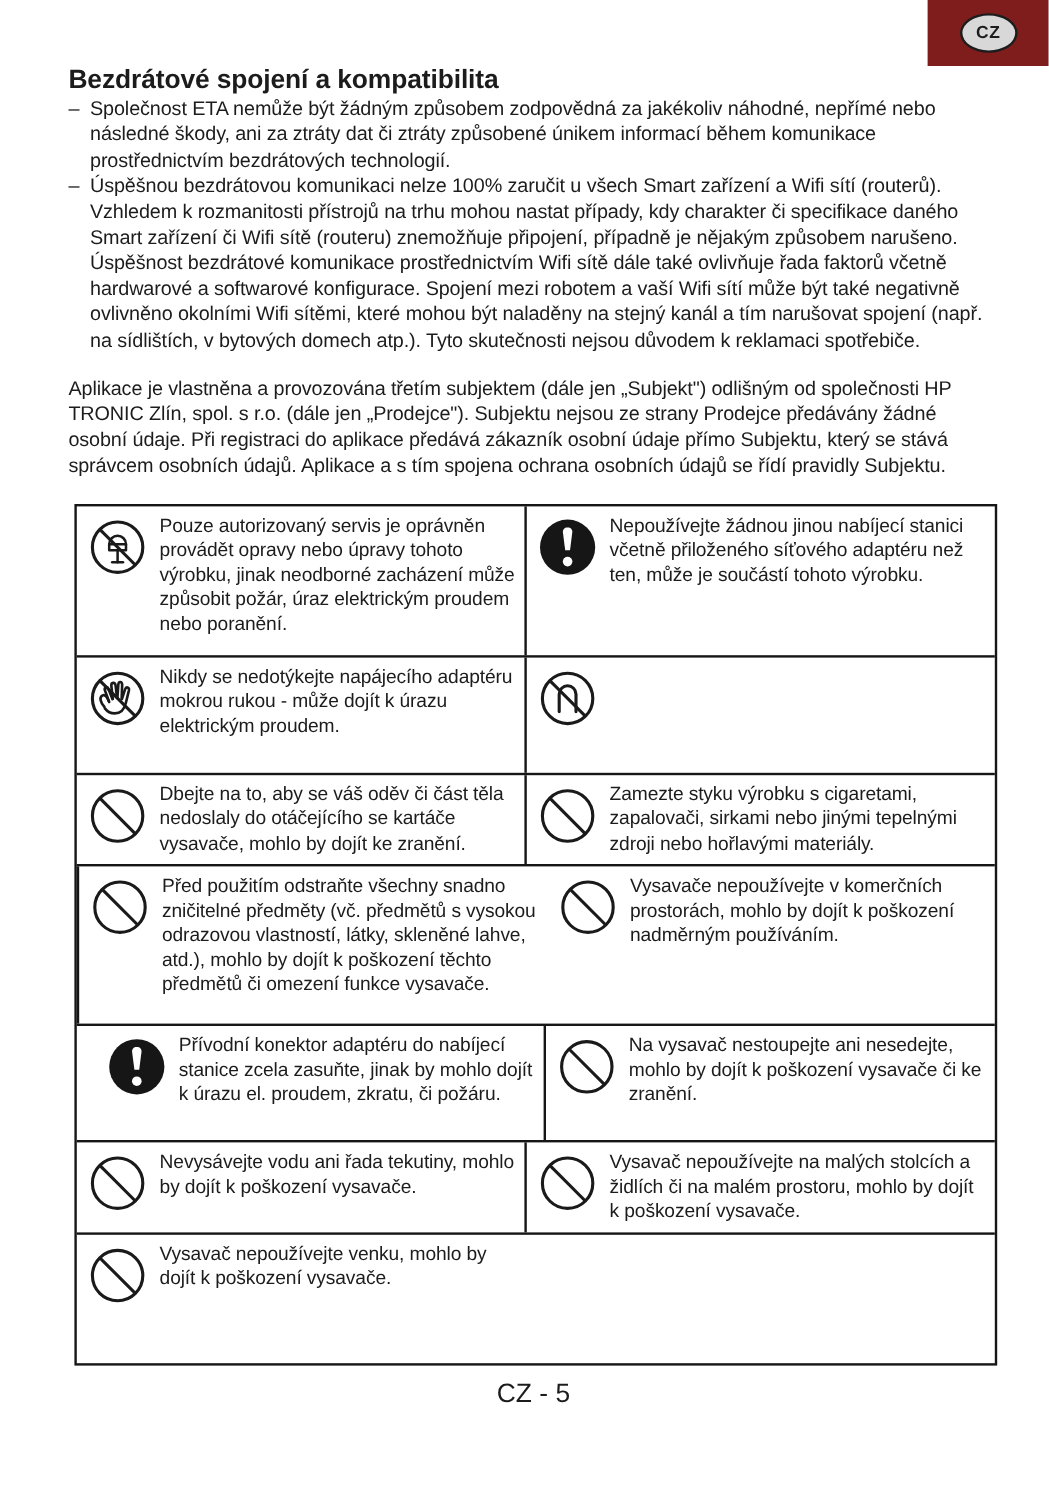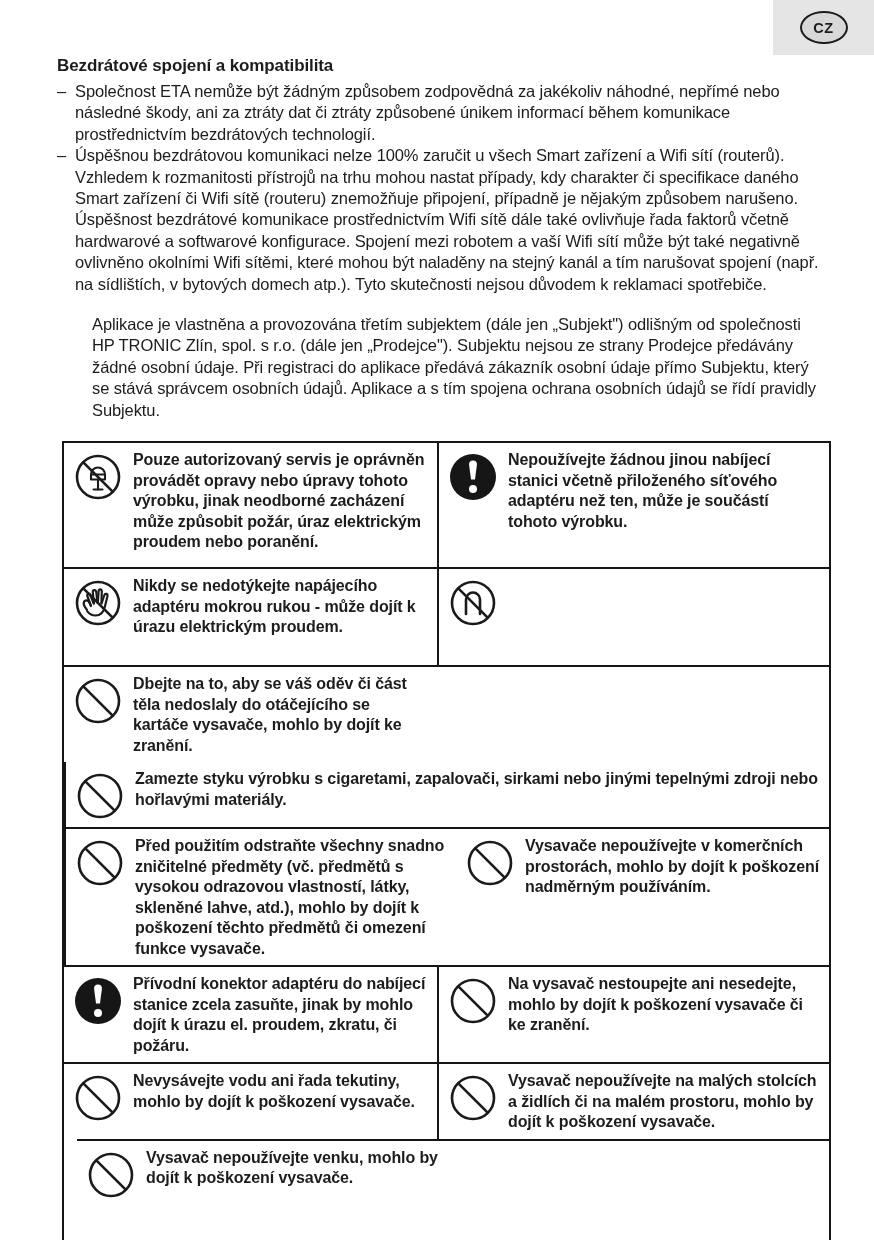--- a/index.html
+++ b/index.html
@@ -7,83 +7,83 @@
     position:relative;
     width:874px;height:1240px;
     background:#ffffff;
     font-family:"Liberation Sans","DejaVu Sans",sans-serif;
     color:#1c1c1c;
     overflow:hidden;
   }
   
   .lang-tab{
     position:absolute;top:0;left:773px;width:101px;height:55px;
-    background:#e5e5e5;
+    background:#7f1d1d;
     display:flex;align-items:center;justify-content:center;
   }
   .lang-badge{
     width:44px;height:29px;
     border:2px solid #1c1c1c;border-radius:50%;
     display:flex;align-items:center;justify-content:center;
     font-weight:bold;font-size:14.5px;letter-spacing:.5px;
     background:#d8d8d8;
   }
   .content{padding:55px 47px 0 57px;}
   h1.heading{
     margin:0 0 4px 0;
     font-size:17px;line-height:22px;font-weight:bold;
   }
   .body-text{font-size:16.5px;line-height:21.4px;letter-spacing:-0.1px;}
   .bullet{display:flex;}
   .bullet .dash{flex:0 0 18px;}
   .bullet .b-text{flex:1;}
-  .intro-paragraph{margin-top:19px;margin-left:35px;}
+  .intro-paragraph{margin-top:19px;}
   
   .warn-table{
     width:765px;
     margin:20px 0 0 5px;
     border:2px solid #161616;
   }
-  .t-row{display:flex;border-top:2px solid #161616;font-weight:bold;}
+  .t-row{display:flex;border-top:2px solid #161616;}
   .t-row:first-child{border-top:none;}
   .t-cell{
     display:flex;align-items:flex-start;
     padding:7px 8px 6px 7px;
     box-sizing:border-box;
   }
   .t-cell.left{width:373px;}
   .t-cell.right{flex:1;border-left:2px solid #161616;}
   .t-row:nth-child(1){min-height:124px;}
   .t-row:nth-child(2){min-height:96px;}
-  .t-row:nth-child(3){min-height:72px;flex-direction:column;}
+  .t-row:nth-child(3){min-height:72px;}
   .t-row:nth-child(4){min-height:131px;}
-  .t-row:nth-child(5){min-height:95px;}
+  .t-row:nth-child(5){min-height:95px;padding-left:16px;}
   .t-row:nth-child(6){min-height:73px;}
-  .t-row:nth-child(7){min-height:107px;margin-left:13px;}
+  .t-row:nth-child(7){min-height:107px;}
   .cell-icon{flex:0 0 50px;height:50px;margin:2px 10px 0 2px;}
   .cell-icon svg{width:50px;height:50px;display:block;}
   .cell-text{margin:0;font-size:16px;line-height:20.5px;letter-spacing:-0.1px;}
   .footer{
     margin-top:10px;
     width:765px;margin-left:5px;
     text-align:center;
     font-size:22px;
   }
 </style>
 </head>
 <body>
 
 <div class="page">
 
   <div class="lang-tab">
     <div class="lang-badge">CZ</div>
   </div>
 
   <div class="content">
-    <h1 class="heading body-text" style="font-size:17px;font-weight:bold;">Bezdrátové spojení a kompatibilita</h1>
+    <h1 class="heading body-text" style="font-size:22px;font-weight:bold;">Bezdrátové spojení a kompatibilita</h1>
 
     <div class="bullet body-text">
       <span class="dash">–</span>
       <span class="b-text">Společnost ETA nemůže být žádným způsobem zodpovědná za jakékoliv náhodné, nepřímé nebo následné škody, ani za ztráty dat či ztráty způsobené únikem informací během komunikace prostřednictvím bezdrátových technologií.</span>
     </div>
     <div class="bullet body-text">
       <span class="dash">–</span>
       <span class="b-text">Úspěšnou bezdrátovou komunikaci nelze 100% zaručit u všech Smart zařízení a Wifi sítí (routerů). Vzhledem k rozmanitosti přístrojů na trhu mohou nastat případy, kdy charakter či specifikace daného Smart zařízení či Wifi sítě (routeru) znemožňuje připojení, případně je nějakým způsobem narušeno. Úspěšnost bezdrátové komunikace prostřednictvím Wifi sítě dále také ovlivňuje řada faktorů včetně hardwarové a softwarové konfigurace. Spojení mezi robotem a vaší Wifi sítí může být také negativně ovlivněno okolními Wifi sítěmi, které mohou být naladěny na stejný kanál a tím narušovat spojení (např. na sídlištích, v bytových domech atp.). Tyto skutečnosti nejsou důvodem k reklamaci spotřebiče.</span>
     </div>
 

